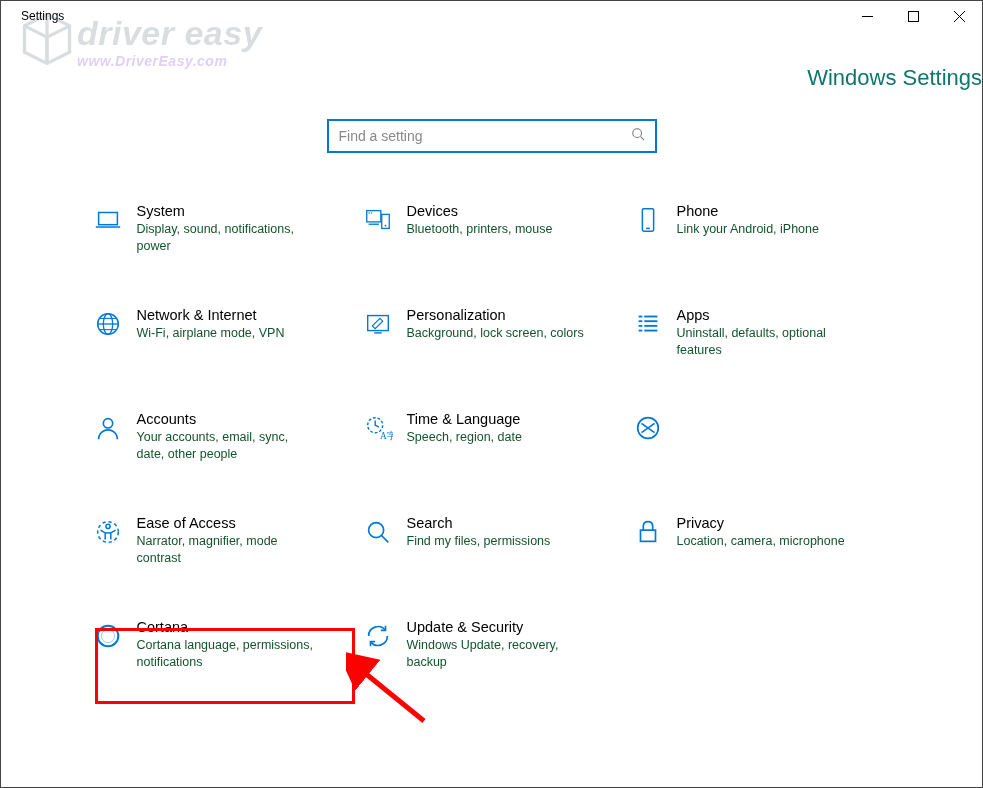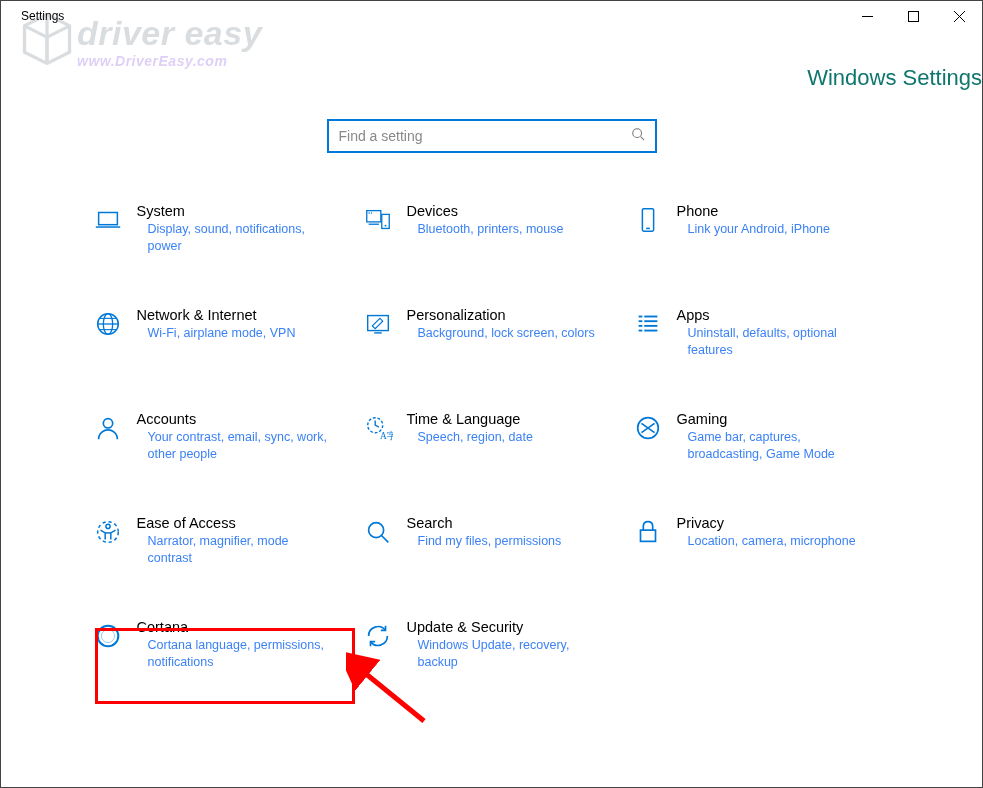--- a/index.html
+++ b/index.html
@@ -114,24 +114,23 @@
     justify-content: center;
   }
   .item .icn svg { width: 30px; height: 30px; }
   .item .txt .it-title {
     font-size: 14.5px;
     color: #000;
     margin-bottom: 2px;
   }
   .item .txt .it-desc {
     font-size: 12.5px;
-    color: #3b82f6;
+    color: #14532d;
     max-width: 180px;
     line-height: 1.35;
-    margin-left: 11px;
   }
   
   .highlight-box {
     position: absolute;
     border: 3px solid #ff0000;
     pointer-events: none;
   }
   .arrow {
     position: absolute;
     pointer-events: none;
@@ -339,43 +338,39 @@
       </div>
     </div>
   <div class="item">
       <div class="icn">
         <svg viewBox="0 0 32 32">
           <use href="#person-icon"></use>
         </svg>
       </div>
       <div class="txt">
         <div class="it-title">Accounts</div>
-        <div class="it-desc">Your contrast, email, sync, work, other people</div>
+        <div class="it-desc">Your accounts, email, sync, date, other people</div>
       </div>
     </div>
   <div class="item">
       <div class="icn">
         <svg viewBox="0 0 32 32">
           <use href="#time-language-icon"></use>
         </svg>
       </div>
       <div class="txt">
         <div class="it-title">Time &amp; Language</div>
         <div class="it-desc">Speech, region, date</div>
       </div>
     </div>
   <div class="item">
       <div class="icn">
         <svg viewBox="0 0 32 32">
           <use href="#gaming-icon"></use>
         </svg>
-      </div>
-      <div class="txt">
-        <div class="it-title">Gaming</div>
-        <div class="it-desc">Game bar, captures, broadcasting, Game Mode</div>
       </div>
     </div>
   <div class="item">
       <div class="icn">
         <svg viewBox="0 0 32 32">
           <use href="#ease-of-access-icon"></use>
         </svg>
       </div>
       <div class="txt">
         <div class="it-title">Ease of Access</div>

